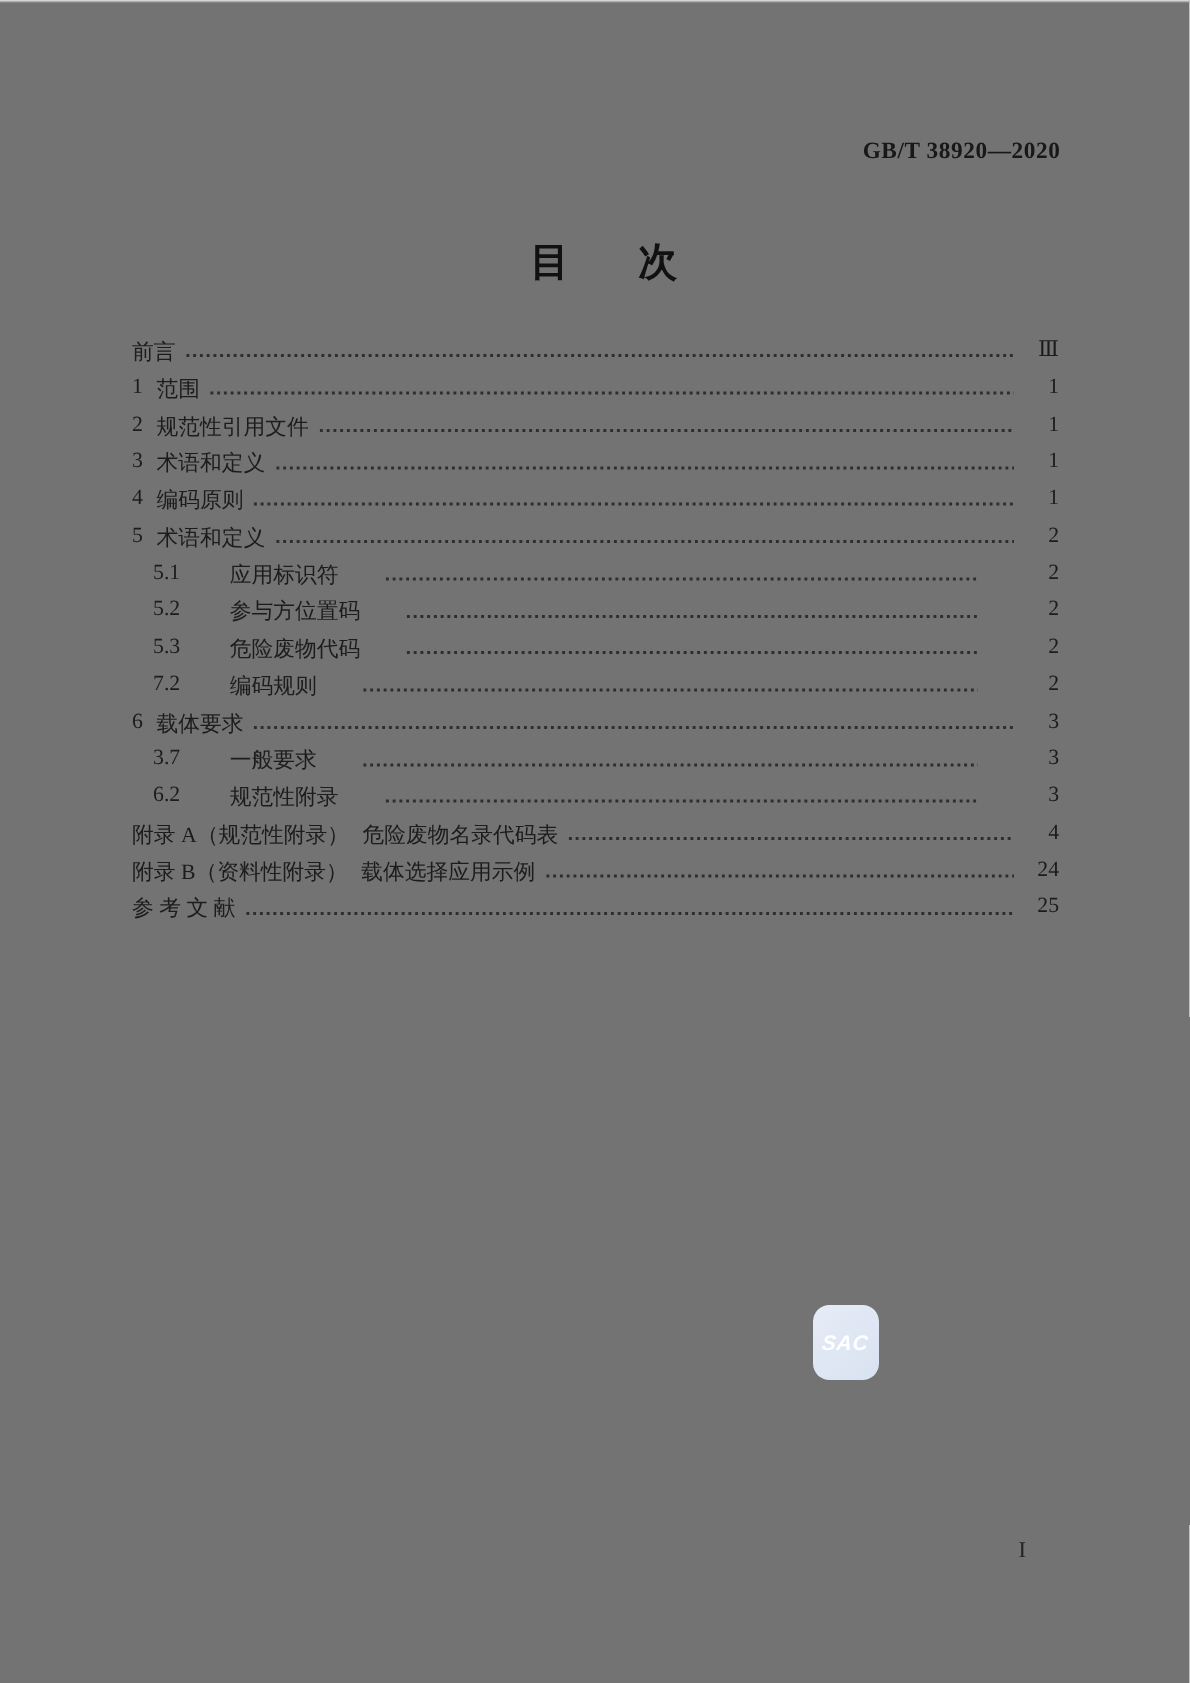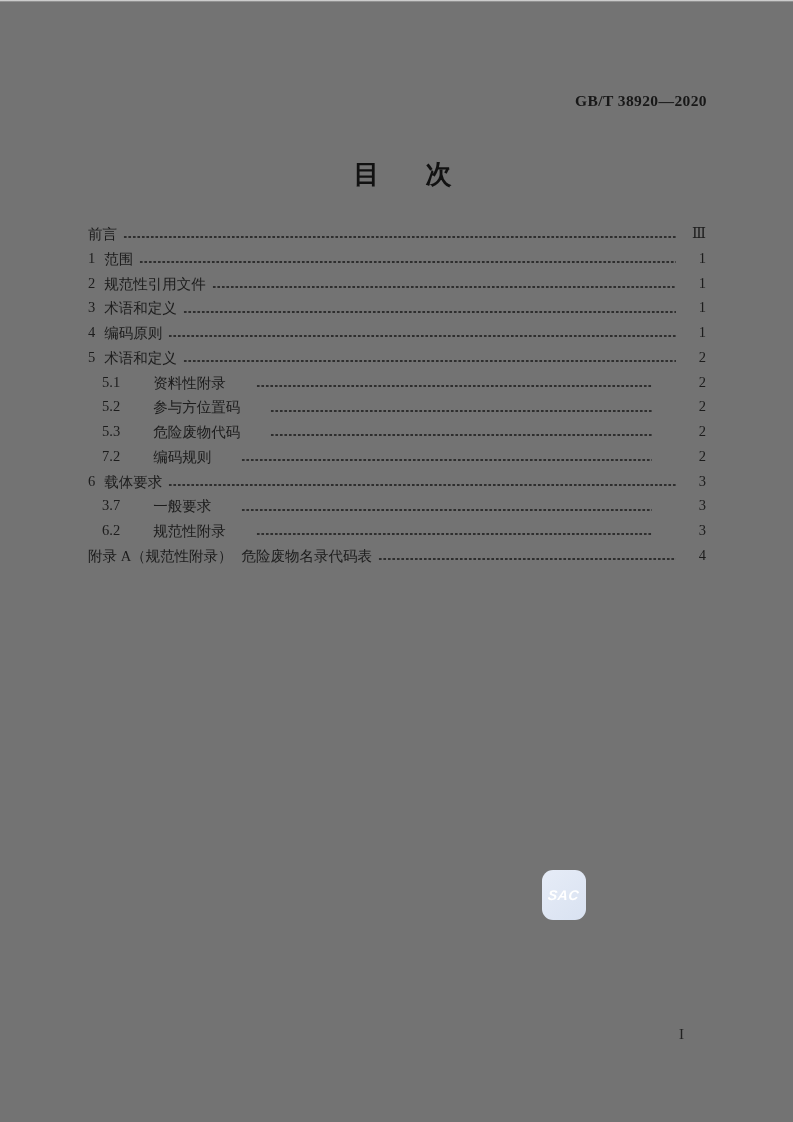--- a/index.html
+++ b/index.html
@@ -146,21 +146,21 @@
       <span class="pg">1</span>
     </div>
       <div class="toc-row">
       <span class="num">5</span>
       <span class="label">术语和定义</span>
       <span class="dots"></span>
       <span class="pg">2</span>
     </div>
       <div class="toc-row indent">
       <span class="num">5.1</span>
-      <span class="label">资料性附录</span>
+      <span class="label">应用标识符</span>
       <span class="dots"></span>
       <span class="pg">2</span>
     </div>
       <div class="toc-row indent">
       <span class="num">5.2</span>
       <span class="label">参与方位置码</span>
       <span class="dots"></span>
       <span class="pg">2</span>
     </div>
       <div class="toc-row indent">
@@ -191,20 +191,32 @@
       <span class="num">6.2</span>
       <span class="label">规范性附录</span>
       <span class="dots"></span>
       <span class="pg">3</span>
     </div>
       <div class="toc-row">
       <span class="num">附录 A（规范性附录）</span>
       <span class="label">危险废物名录代码表</span>
       <span class="dots"></span>
       <span class="pg">4</span>
+    </div>
+      <div class="toc-row">
+      <span class="num">附录 B（资料性附录）</span>
+      <span class="label">载体选择应用示例</span>
+      <span class="dots"></span>
+      <span class="pg">24</span>
+    </div>
+      <div class="toc-row">
+
+      <span class="label">参 考 文 献</span>
+      <span class="dots"></span>
+      <span class="pg">25</span>
     </div>
     </div>
 
   <div class="sac-watermark" style="background: linear-gradient(140deg, rgb(230, 236, 247), rgb(217, 226, 241));">
     <span class="sac-text" style="color: rgb(255, 255, 255);">SAC</span>
   </div>
 
   <div class="footer-page-number">I</div>
 </div>
 

